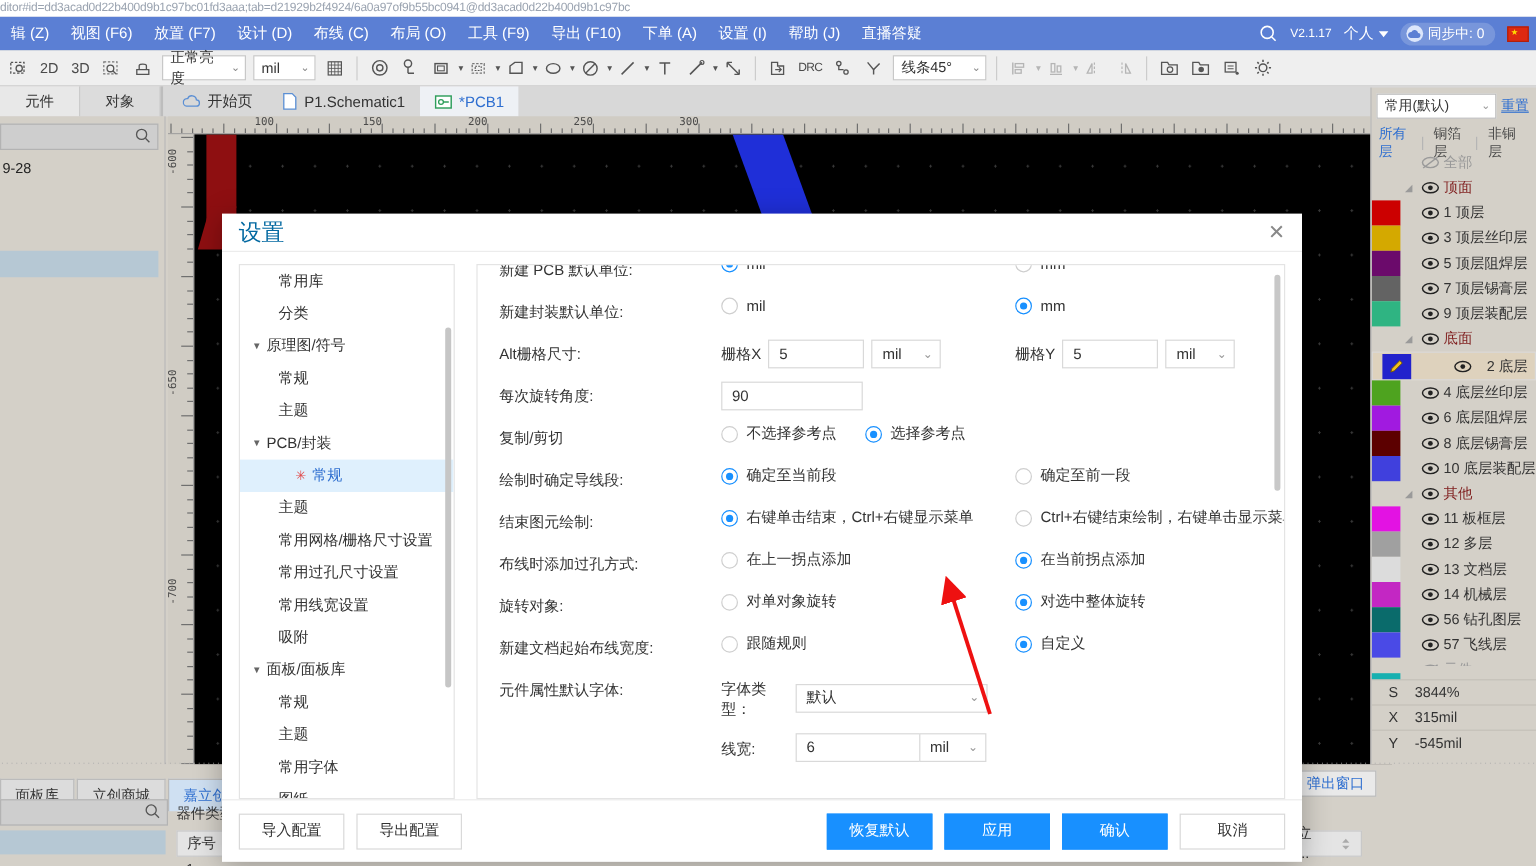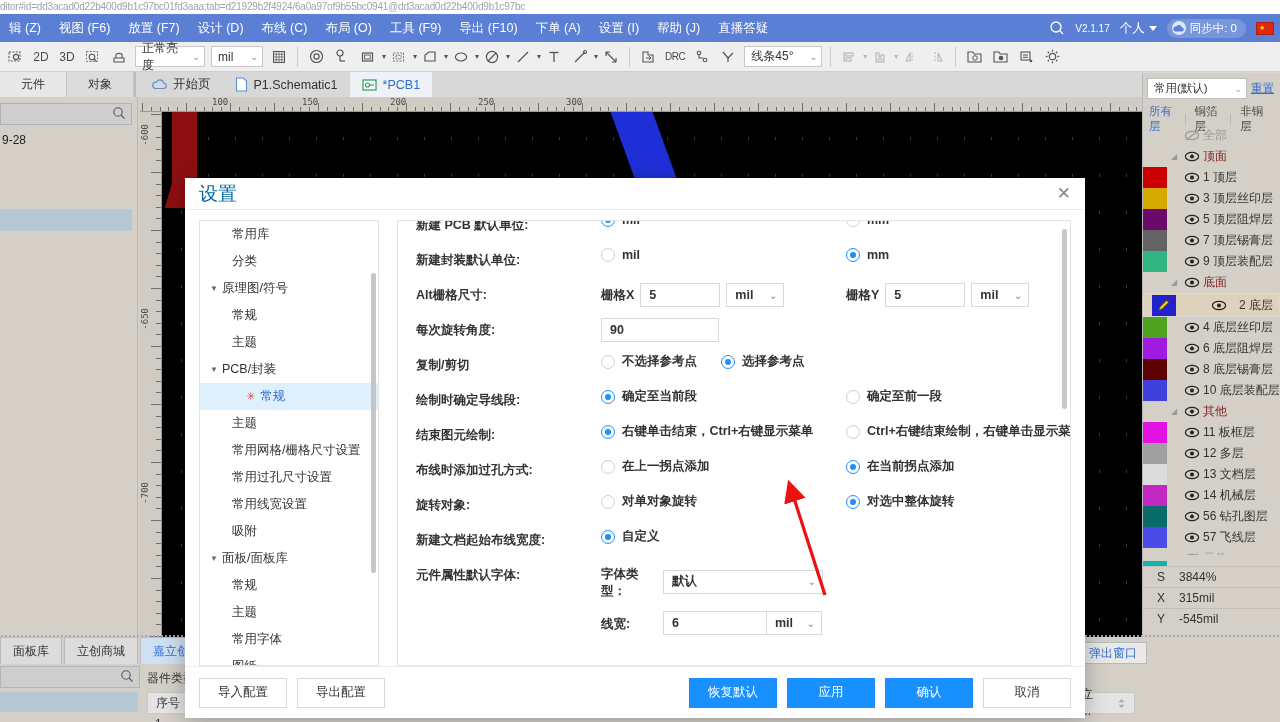--- a/index.html
+++ b/index.html
@@ -158,21 +158,21 @@
   .lrow.group .nm { color: #7f1d1d; }
   .lrow.muted .nm { color: #999; }
   .coordbox { position: absolute; left: 0; right: 0; bottom: 8px; }
   .crow { display: flex; align-items: center; height: 21px; border-top: 1px solid #c4c0b8; padding-left: 14px; gap: 10px; }
   .crow .k { color: #333; font-size: 12px; width: 12px; }
   .crow .v { color: #333; font-size: 12px; }
   .tealbar { position: absolute; left: 0; width: 24px; height: 5px; background: #17b0b0; }
 
   
   .bottomarea { position: absolute; left: 0; right: 0; bottom: 0; height: 85px; background: #d4d0c8; }
-  .bottom-tabs { position:absolute; left:0; top:0; height: 27px; display: flex; align-items: stretch; }
+  .bottom-tabs { position:absolute; left:0; top:12px; height: 27px; display: flex; align-items: stretch; }
   .btab { display: flex; align-items: center; justify-content: center; padding: 0 12px;
           font-size: 12px; color: #333; border: 1px solid #bbb; border-bottom: none; background: #dcdcdc;
           margin-right: 2px; }
   .btab.active { background: #cfe0f2; color: #2f6fd0; }
   .bottom-search { position: absolute; left: 0; top: 29px; width: 140px; height: 22px;
     background: #cecece; border: 1px solid #b3b3b3; display: flex; align-items: center; justify-content: flex-end; padding-right: 5px; }
   .bottom-sel { position: absolute; left: 0; top: 55px; width: 138px; height: 20px; background: #b6c8d4; }
   .bfield { position: absolute; font-size: 12px; color: #333; }
   .bgrid-hdr { position: absolute; display: flex; align-items: center; height: 22px; background: #e4e4e4; border: 1px solid #c8c8c8; }
   .bgrid-cell { display: flex; align-items: center; gap: 5px; padding: 0 8px; font-size: 12px; color: #333; border-right: 1px solid #d0d0d0; height: 100%; }
@@ -204,21 +204,21 @@
   .tnode.lvl2 { padding-left: 46px; }
   .tnode .tri { width: 12px; font-size: 8px; color: #666; }
   .tnode.active { background: #dff0fd; color: #2f6fd0; }
   .tnode .dot { color: #e04b4b; margin-right: 5px; font-size: 11px; }
   .tree-sb { position: absolute; right: 2px; top: 52px; width: 5px; height: 300px; background: #c6c6c6; border-radius: 3px; }
 
   .form {
     flex: 1; border: 1px solid #e4e4e4; position: relative; overflow: hidden; background: #fff;
   }
   .form-inner { position: absolute; left: 0; top: -22px; right: 0; padding: 8px 18px 0 18px; }
-  .frow { display: flex; align-items: flex-start; min-height: 35px; padding-top: 6px; font-weight: bold; }
+  .frow { display: flex; align-items: flex-start; min-height: 35px; padding-top: 6px; }
   .flabel { width: 185px; font-size: 12.5px; color: #333; padding-top: 4px; flex: 0 0 185px; }
   .fctl { flex: 1; display: flex; align-items: center; }
   .col { width: 245px; display: flex; align-items: center; }
   .radio {
     display: flex; align-items: center; gap: 7px; font-size: 12.5px; color: #333; cursor: default;
     white-space: nowrap;
   }
   .rdot { width: 14px; height: 14px; border-radius: 50%; border: 1px solid #cfcfcf; background: #fff;
           display: flex; align-items: center; justify-content: center; flex: 0 0 14px; }
   .rdot.on { border-color: #1890ff; }
@@ -1317,20 +1317,26 @@
                 </label>
               </div>
             </div>
           </div>
 
           <div class="frow">
             <div class="flabel">新建文档起始布线宽度:</div>
             <div class="fctl">
               <div class="col">
                 <label class="radio">
+                  <span class="rdot"></span>
+                  <span>跟随规则</span>
+                </label>
+              </div>
+              <div class="col">
+                <label class="radio">
                   <span class="rdot on">
                       <i></i>
                     </span>
                   <span>自定义</span>
                 </label>
               </div>
             </div>
           </div>
 
           <div class="frow" style="align-items:flex-start">

